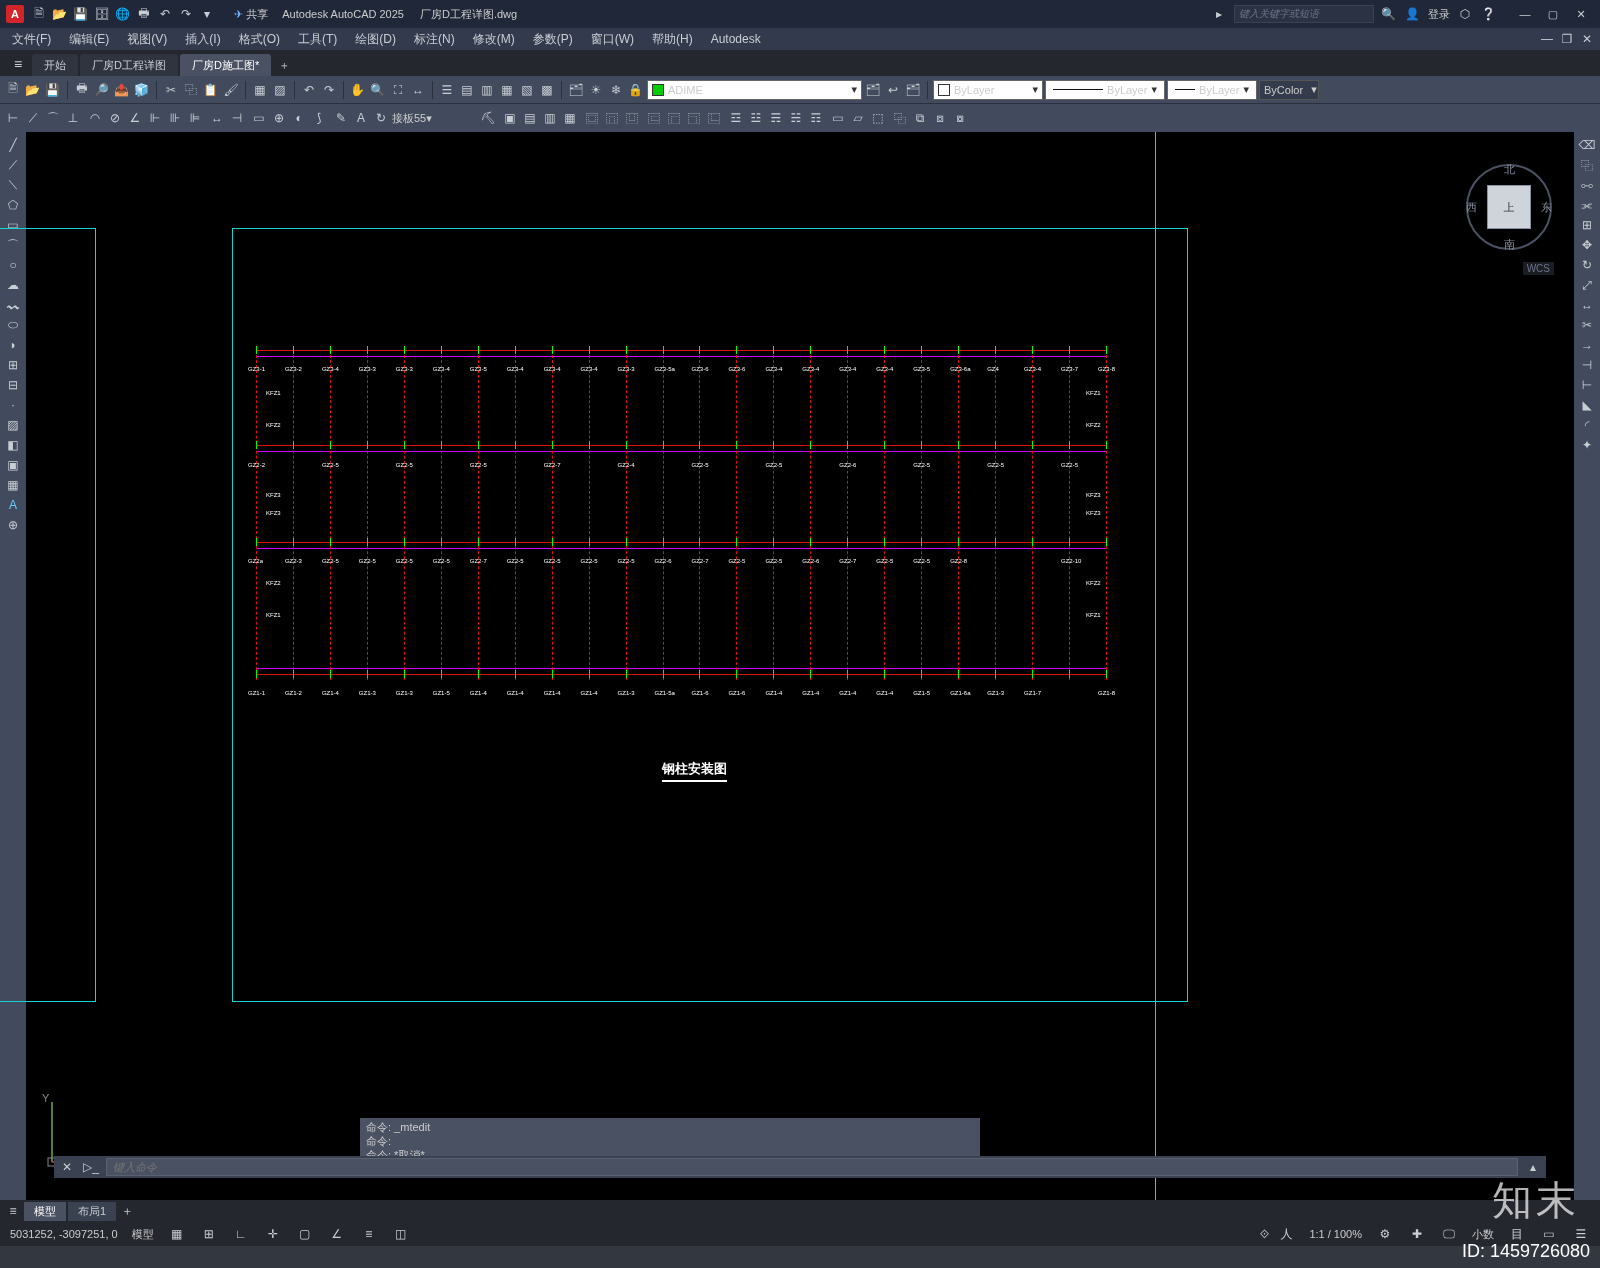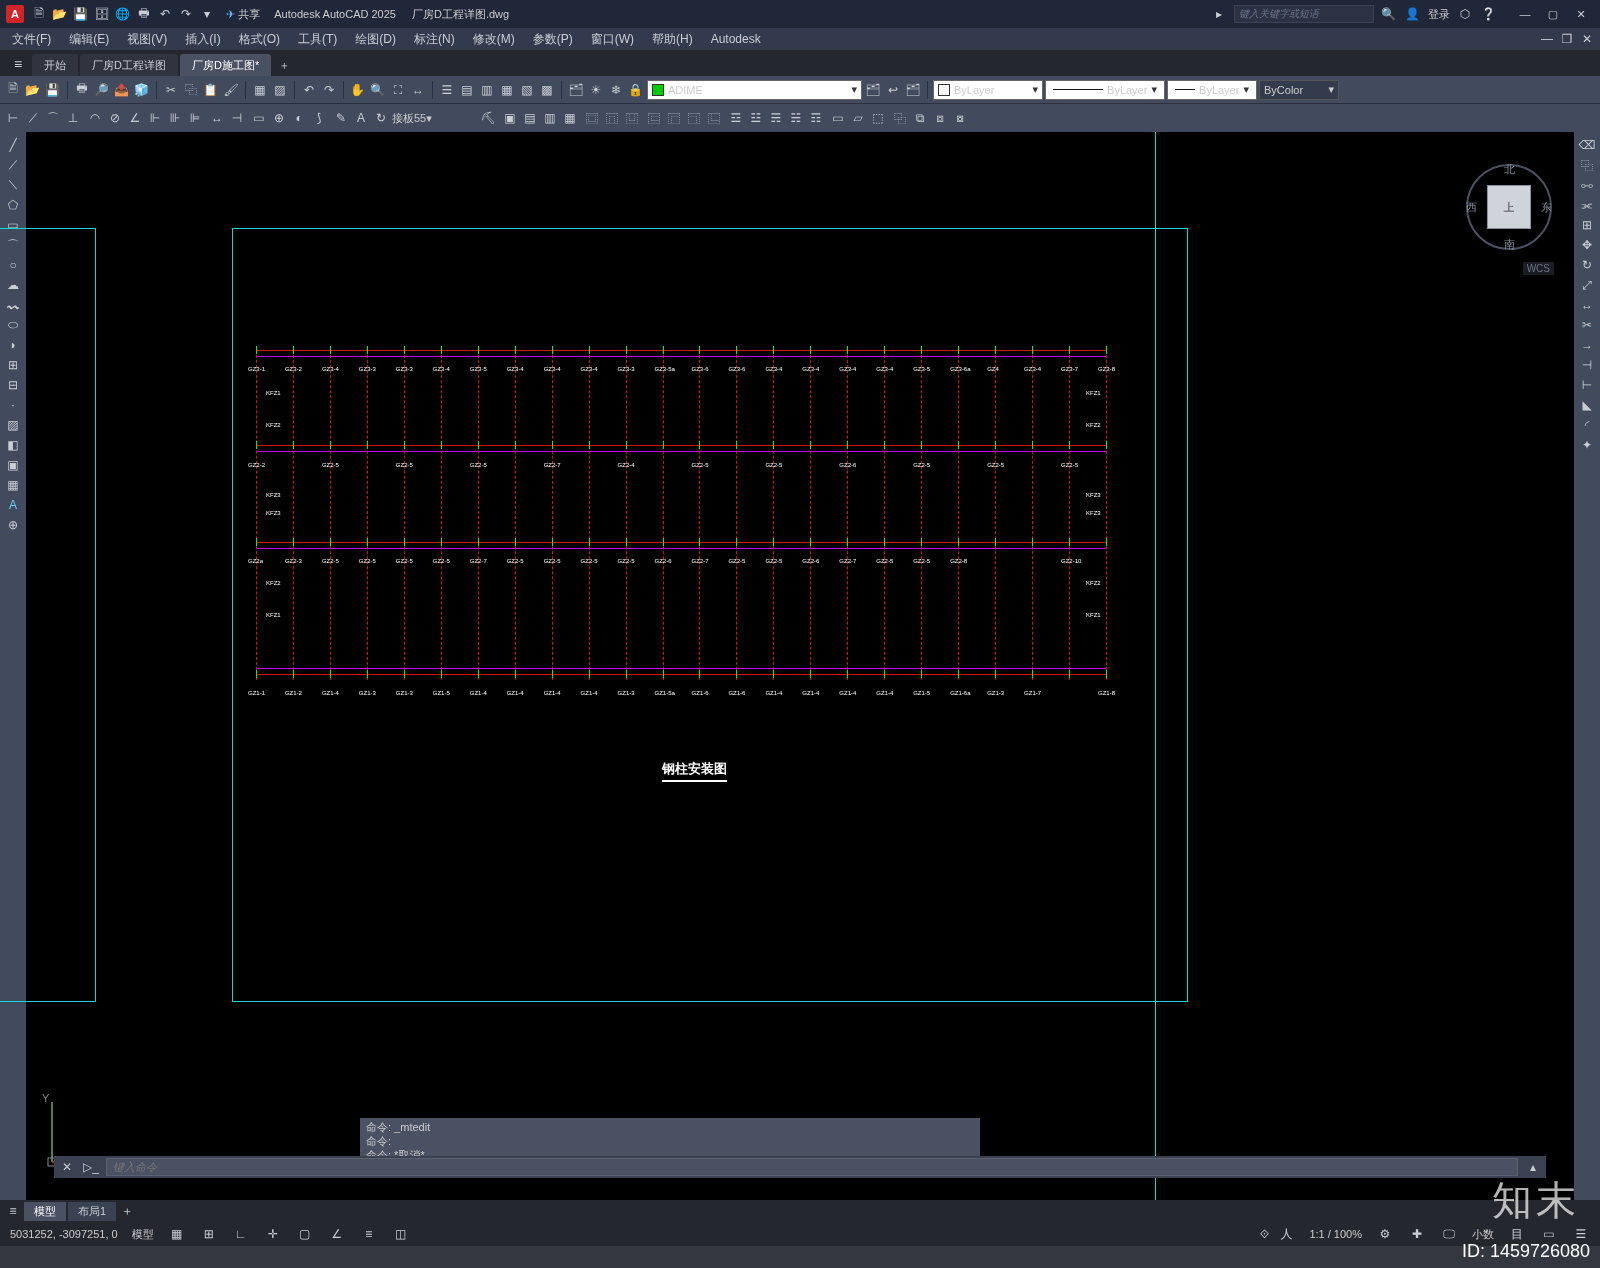--- a/index.html
+++ b/index.html
@@ -1,21 +1,21 @@
 <!DOCTYPE html>
 <html><head>
 <meta charset="utf-8">
 <style>
 *{box-sizing:border-box;margin:0;padding:0;font-family:"Microsoft YaHei",Arial,sans-serif;font-size:11px;color:#ccc}
 body{background:#333740;width:1600px;height:1268px;overflow:hidden;position:relative}
 .titlebar{height:28px;background:#1f2739;display:flex;align-items:center;padding:0 6px;gap:6px}
 .titlebar .logo{width:18px;height:18px;background:#d1252a;border-radius:2px;display:flex;align-items:center;justify-content:center;color:#fff;font-weight:bold;font-size:11px}
 .titlebar .qat{display:flex;gap:3px}
 .ico{width:18px;height:18px;display:flex;align-items:center;justify-content:center;color:#c9cdd4;font-size:12px;cursor:pointer}
-.titlebar .share{color:#70b6ff;margin-left:4px;font-size:11px}
+.titlebar .share{color:#70b6ff;margin-left:12px;font-size:11px}
 .titlebar .titles{flex:1;text-align:left;color:#8a92a2;font-size:12px}
 .titlebar .titles span{margin:0 8px}
 .titlebar .search{width:140px;height:18px;background:#2b3244;border:1px solid #394154;padding:0 4px;color:#6c7489;font-style:italic;font-size:10px;line-height:16px}
 .titlebar .winbtns{display:flex;gap:2px;margin-left:8px}
 .titlebar .winbtns div{width:26px;height:18px;display:flex;align-items:center;justify-content:center;color:#c9cdd4}
 .menubar{height:22px;background:#333a4d;display:flex;align-items:center;padding:0 4px;gap:2px}
 .menubar .m{padding:2px 8px;color:#c9cdd4;font-size:12px;cursor:pointer}
 .filetabs{height:26px;background:#25272e;display:flex;align-items:flex-end;padding-left:4px}
 .filetabs .burger{width:28px;height:24px;display:flex;align-items:center;justify-content:center;color:#c9cdd4;font-size:14px}
 .filetabs .tab{height:22px;padding:0 12px;background:#2f343f;color:#c9cdd4;display:flex;align-items:center;border-top-left-radius:3px;border-top-right-radius:3px;margin-right:2px;font-size:11px}
@@ -166,21 +166,21 @@
   <div class="sep"></div>
   <div class="combo" style="width:110px">
     <span class="sw" style="background:#fff"></span><span>ByLayer</span><span style="flex:1"></span>▾
   </div>
   <div class="combo" style="width:120px;justify-content:center">
     <span style="border-top:1px solid #111;width:50px"></span><span>ByLayer</span>▾
   </div>
   <div class="combo" style="width:90px;justify-content:center">
     <span style="border-top:1px solid #111;width:20px"></span><span>ByLayer</span>▾
   </div>
-  <div class="combo dark" style="width:80px">
+  <div class="combo dark" style="width:60px">
     <span>ByColor</span><span style="flex:1"></span>▾
   </div>
 </div>
 
 <div class="toolrow2">
   <div class="ico">⊢</div>
   <div class="ico">⟋</div>
   <div class="ico">⌒</div>
   <div class="ico">⊥</div>
   <div class="sep"></div>

